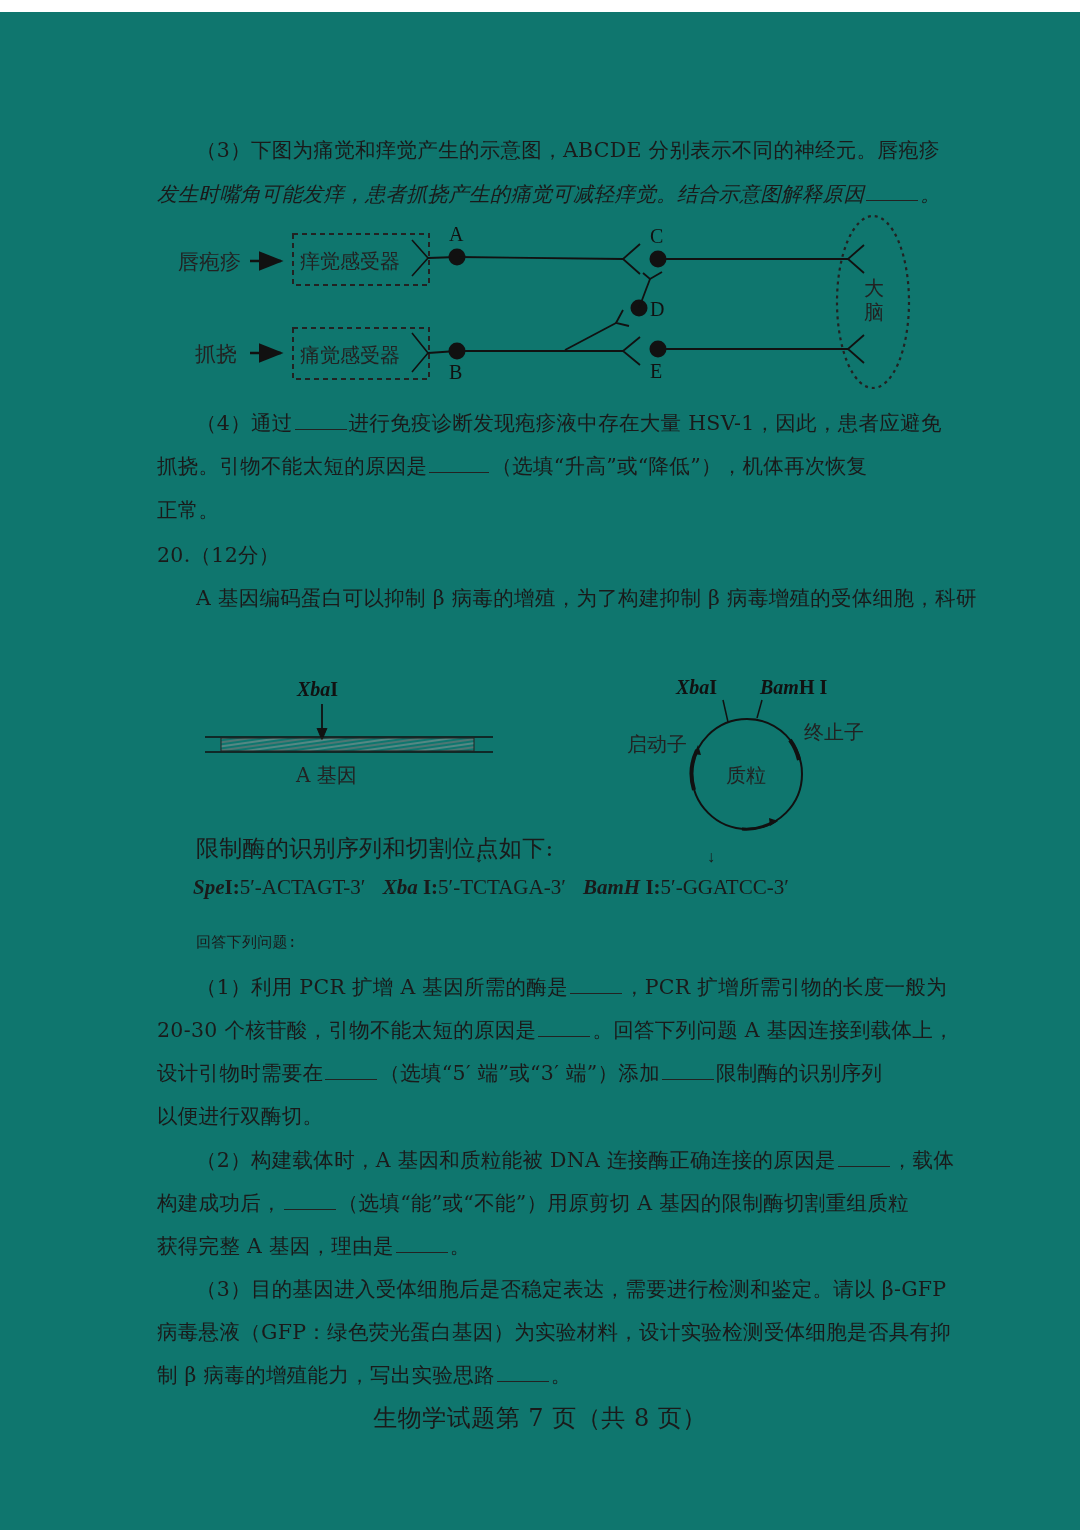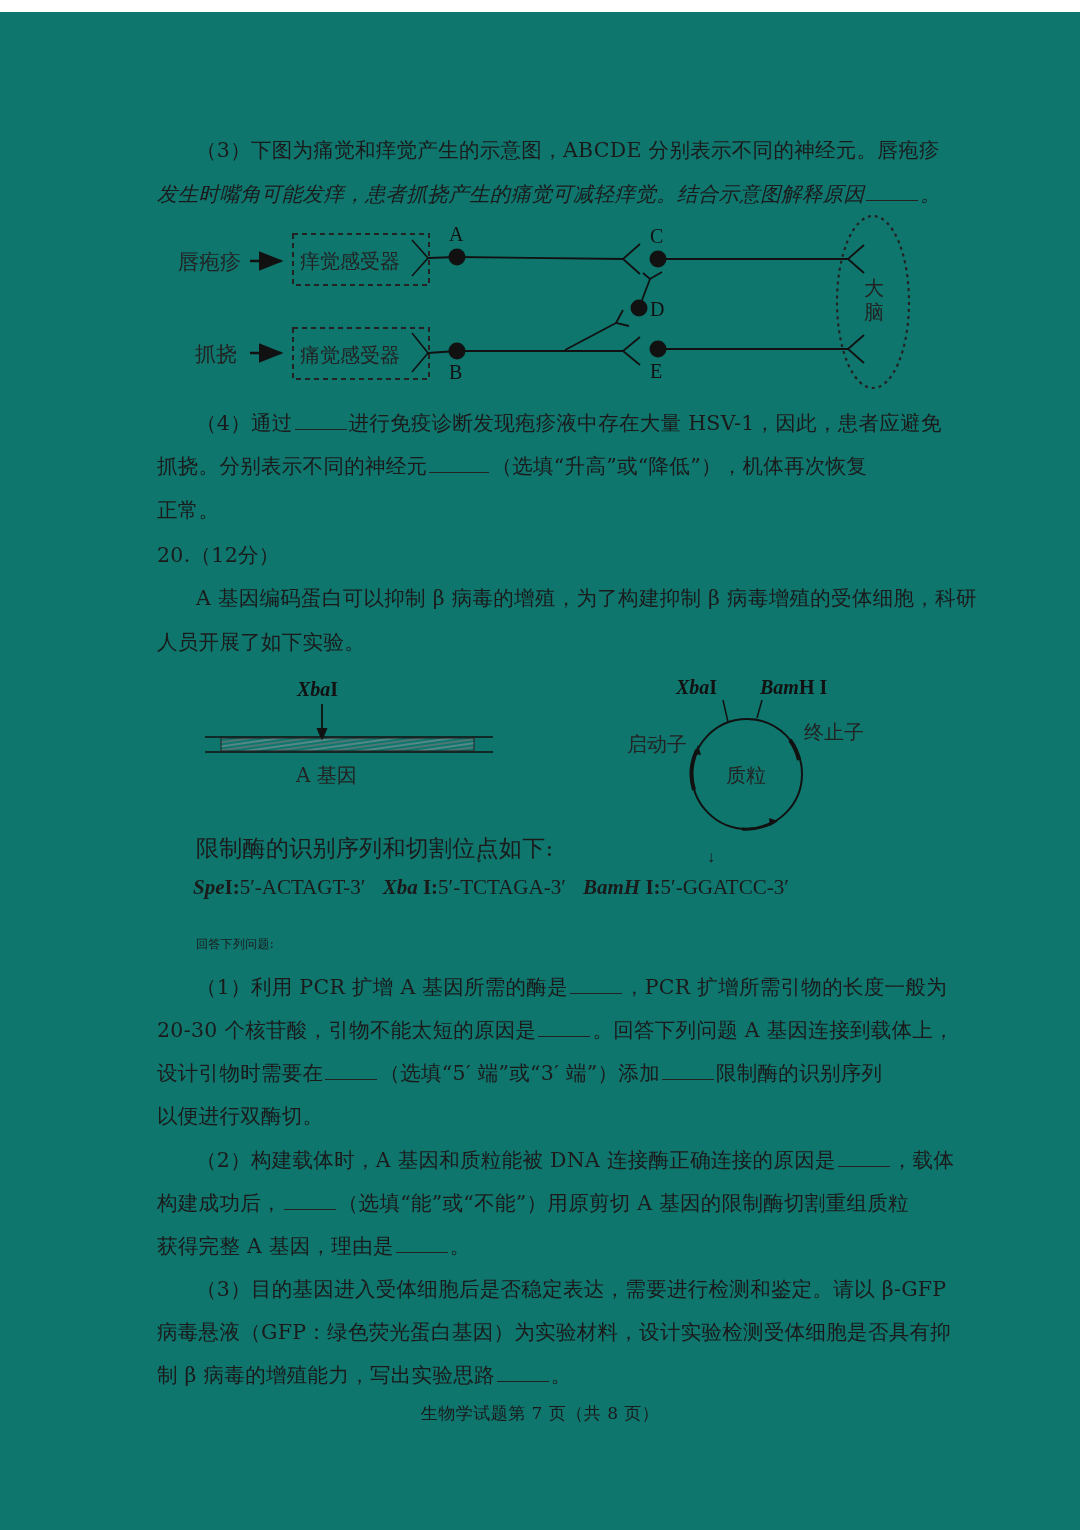--- a/index.html
+++ b/index.html
@@ -18,21 +18,21 @@
     display: inline-block; width: 52px; border-bottom: 1.5px solid #222;
     height: 18px; vertical-align: baseline; margin: 0 2px;
   }
   .blank.w60 { width: 60px; }
   .ital { font-style: italic; font-weight: bold; font-family: "Liberation Serif", serif; }
   .bold { font-weight: bold; font-family: "Liberation Serif", serif; }
   .roman { font-family: "Liberation Serif", serif; }
   svg text { font-family: "DejaVu Serif", "Liberation Serif", serif; }
   .footer {
     position: absolute; top: 1390px; left: 0; width: 1080px; text-align: center;
-    font-size: 17px; letter-spacing: 0.5px;
+    font-size: 24px; letter-spacing: 0.5px;
   }
   .seq-line {
     position: absolute; left: 193px; top: 863px; font-size: 21px; white-space: nowrap;
     font-family: "Liberation Serif", serif;
   }
   .seq-item { position: relative; display: inline-block; margin-right: 12px; }
   .cut-arrow {
     position: absolute; top: -26px; font-size: 16px; line-height: 16px;
   }
 </style>
@@ -99,27 +99,26 @@
 
     <ellipse cx="873" cy="290" rx="36" ry="86" fill="none" stroke="#222" stroke-width="2.2" stroke-dasharray="3,4"></ellipse>
     <text x="864" y="283" font-size="20" fill="#222">大</text>
     <text x="864" y="307" font-size="20" fill="#222">脑</text>
   </svg>
 
   <div class="line indent" style="top:397px;">
     <span>（4）通过</span><span class="blank"></span><span>进行免疫诊断发现疱疹液中存在大量 HSV-1，因此，患者应避免</span>
   </div>
   <div class="line" style="top:440px;">
-    <span>抓挠。分别表示不同的神经元</span><span class="blank w60"></span><span>（选填“升高”或“降低”），机体再次恢复</span>
+    <span>抓挠。引物不能太短的原因是</span><span class="blank w60"></span><span>（选填“升高”或“降低”），机体再次恢复</span>
   </div>
   <div class="line" style="top:484px;">正常。</div>
 
   <div class="line" style="top:529px;">20.（12分）</div>
   <div class="line indent" style="top:572px;">A 基因编码蛋白可以抑制 β 病毒的增殖，为了构建抑制 β 病毒增殖的受体细胞，科研</div>
-  <div class="line" style="top:616px;">人员开展了如下实验。</div>
 
   <svg style="position:absolute;left:200px;top:660px;" width="300" height="120" viewBox="200 660 300 120">
     <defs>
       <pattern id="hatch" width="14" height="8" patternUnits="userSpaceOnUse" patternTransform="rotate(-8)">
         <line x1="0" y1="2" x2="14" y2="2" stroke="#777" stroke-width="1.2"></line>
         <line x1="0" y1="6" x2="14" y2="6" stroke="#999" stroke-width="1"></line>
       </pattern>
       <marker id="downArrow" markerWidth="10" markerHeight="10" refX="5" refY="9" orient="auto-start-reverse">
         <path d="M1,0 L5,9 L9,0 Z" fill="#111"></path>
       </marker>
@@ -152,21 +151,21 @@
     <text x="726" y="770" font-size="20" fill="#222">质粒</text>
   </svg>
 
   <div class="line indent" style="top:822px; font-size:23px;">限制酶的识别序列和切割位点如下:</div>
   <div class="seq-line">
     <span class="seq-item"><span class="ital">Spe</span><span class="bold">I:</span><span>5′-ACTAGT-3′</span></span>
     <span class="seq-item"><span class="cut-arrow" style="left:92px;">↓</span><span class="ital">Xba</span> <span class="bold">I:</span><span>5′-TCTAGA-3′</span></span>
     <span class="seq-item"><span class="cut-arrow" style="left:124px;">↓</span><span class="ital">BamH</span> <span class="bold">I:</span><span>5′-GGATCC-3′</span></span>
   </div>
 
-  <div class="line indent" style="top:918px; font-size:12px;">回答下列问题:</div>
+  <div class="line indent" style="top:918px; font-size:15px;font-family:Liberation Mono, monospace;">回答下列问题:</div>
 
   <div class="line indent" style="top:961px;">
     <span>（1）利用 PCR 扩增 A 基因所需的酶是</span><span class="blank"></span><span>，PCR 扩增所需引物的长度一般为</span>
   </div>
   <div class="line" style="top:1004px;">
     <span>20-30 个核苷酸，引物不能太短的原因是</span><span class="blank"></span><span>。回答下列问题 A 基因连接到载体上，</span>
   </div>
   <div class="line" style="top:1047px;">
     <span>设计引物时需要在</span><span class="blank"></span><span>（选填“5′ 端”或“3′ 端”）添加</span><span class="blank"></span><span>限制酶的识别序列</span>
   </div>

